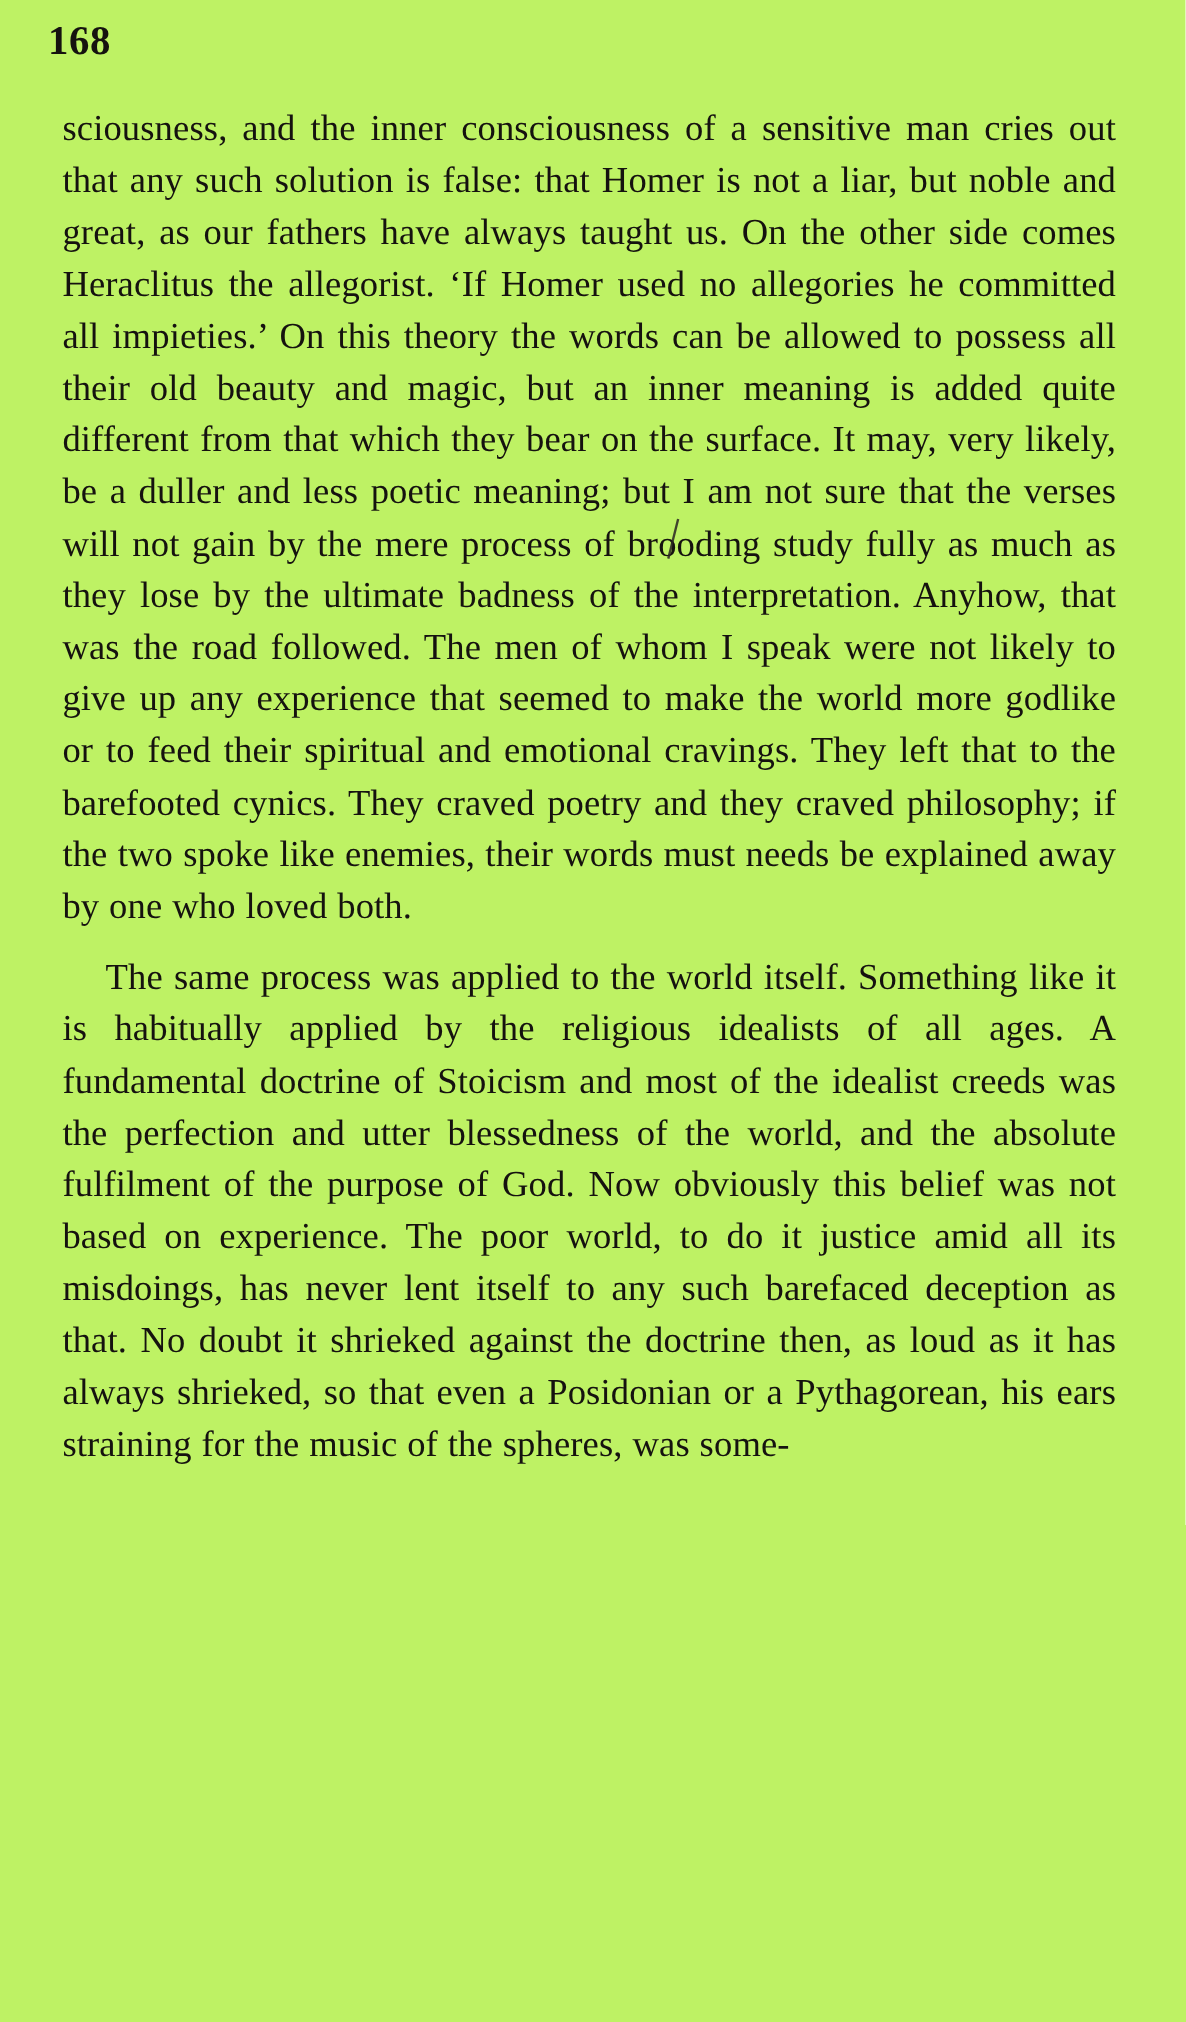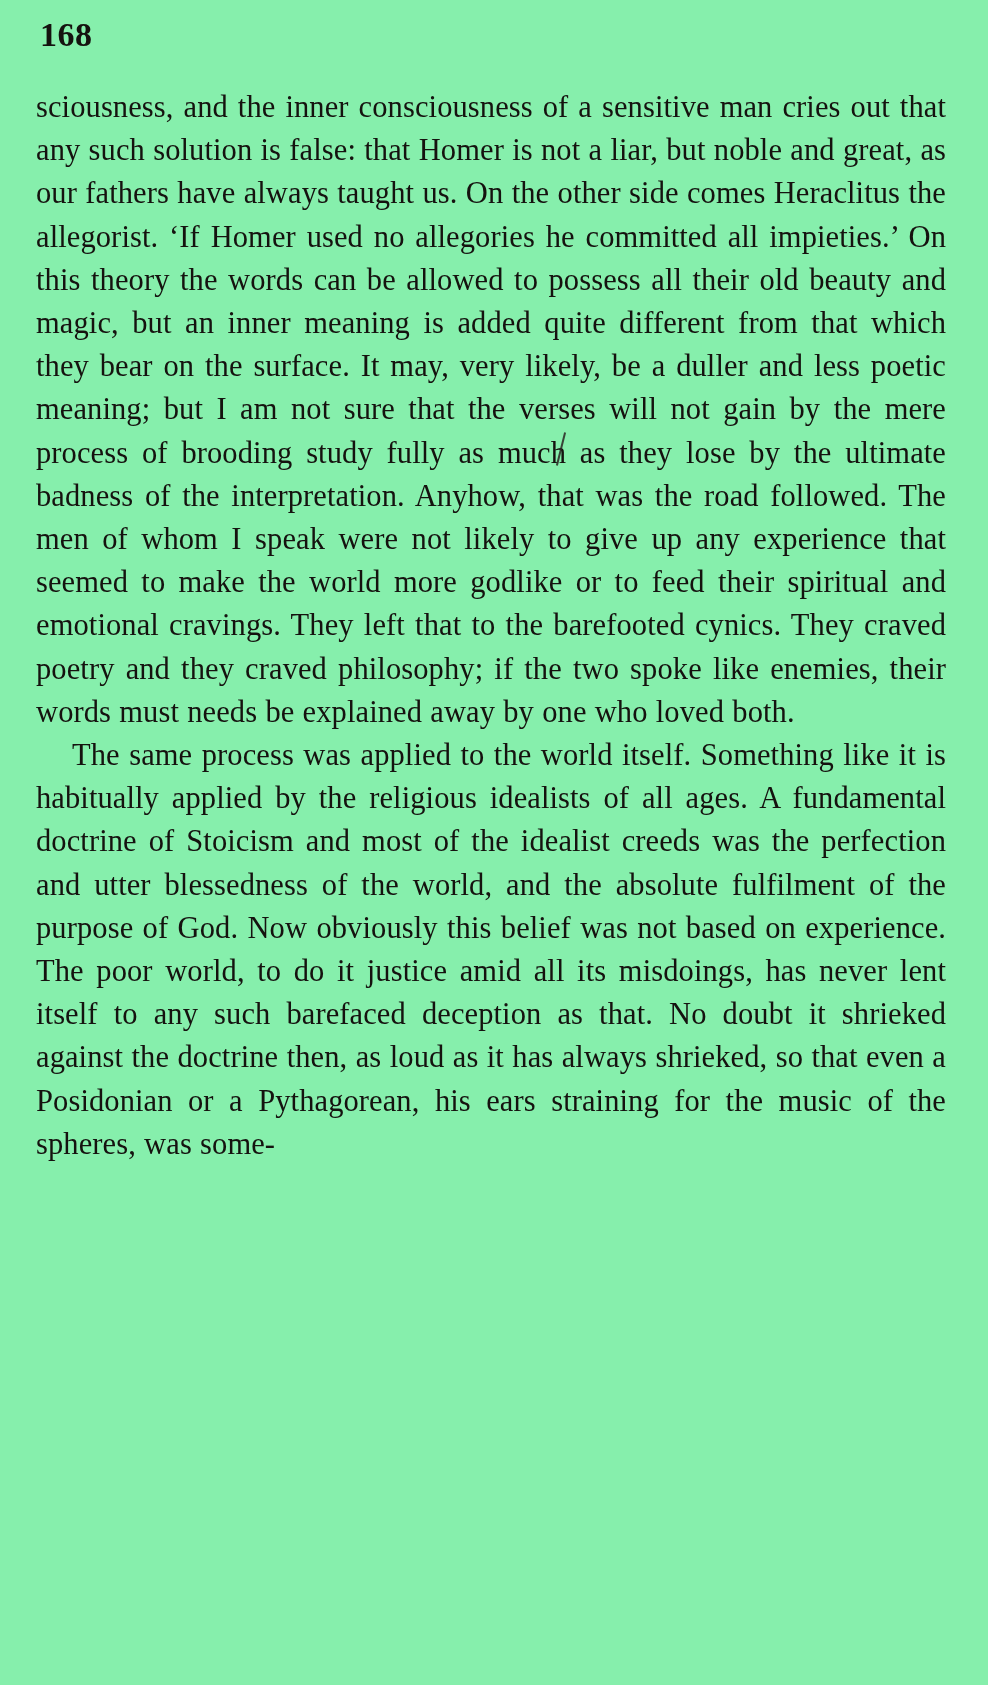--- a/index.html
+++ b/index.html
@@ -13,21 +13,21 @@
     overflow: hidden;
     font-family: "Liberation Serif", serif;
     color: #15120f;
   }
   .page {
     position: relative;
     width: 988px;
     height: 1685px;
     box-sizing: border-box;
     padding: 18px 42px 0 36px;
-    background: #86efac;
+    background: #bef264;
   }
   .running-head {
     display: flex;
     align-items: baseline;
     margin: 0 0 34px 0;
     padding: 0 14px 0 4px;
   }
   .folio {
     font-family: "Liberation Serif", serif;
     font-size: 34px;
@@ -51,21 +51,21 @@
   .body-text {
     font-size: 30.5px;
     line-height: 43.2px;
     text-align: justify;
     text-justify: inter-word;
     letter-spacing: 0.1px;
     word-spacing: 0.5px;
     hyphens: none;
   }
   .body-text p {
-    margin: 0;
+    margin: 16px;
   }
   .body-text p.indent {
     text-indent: 36px;
   }
   .tickmark {
     position: absolute;
     left: 560px;
     top: 432px;
     width: 2px;
     height: 34px;

